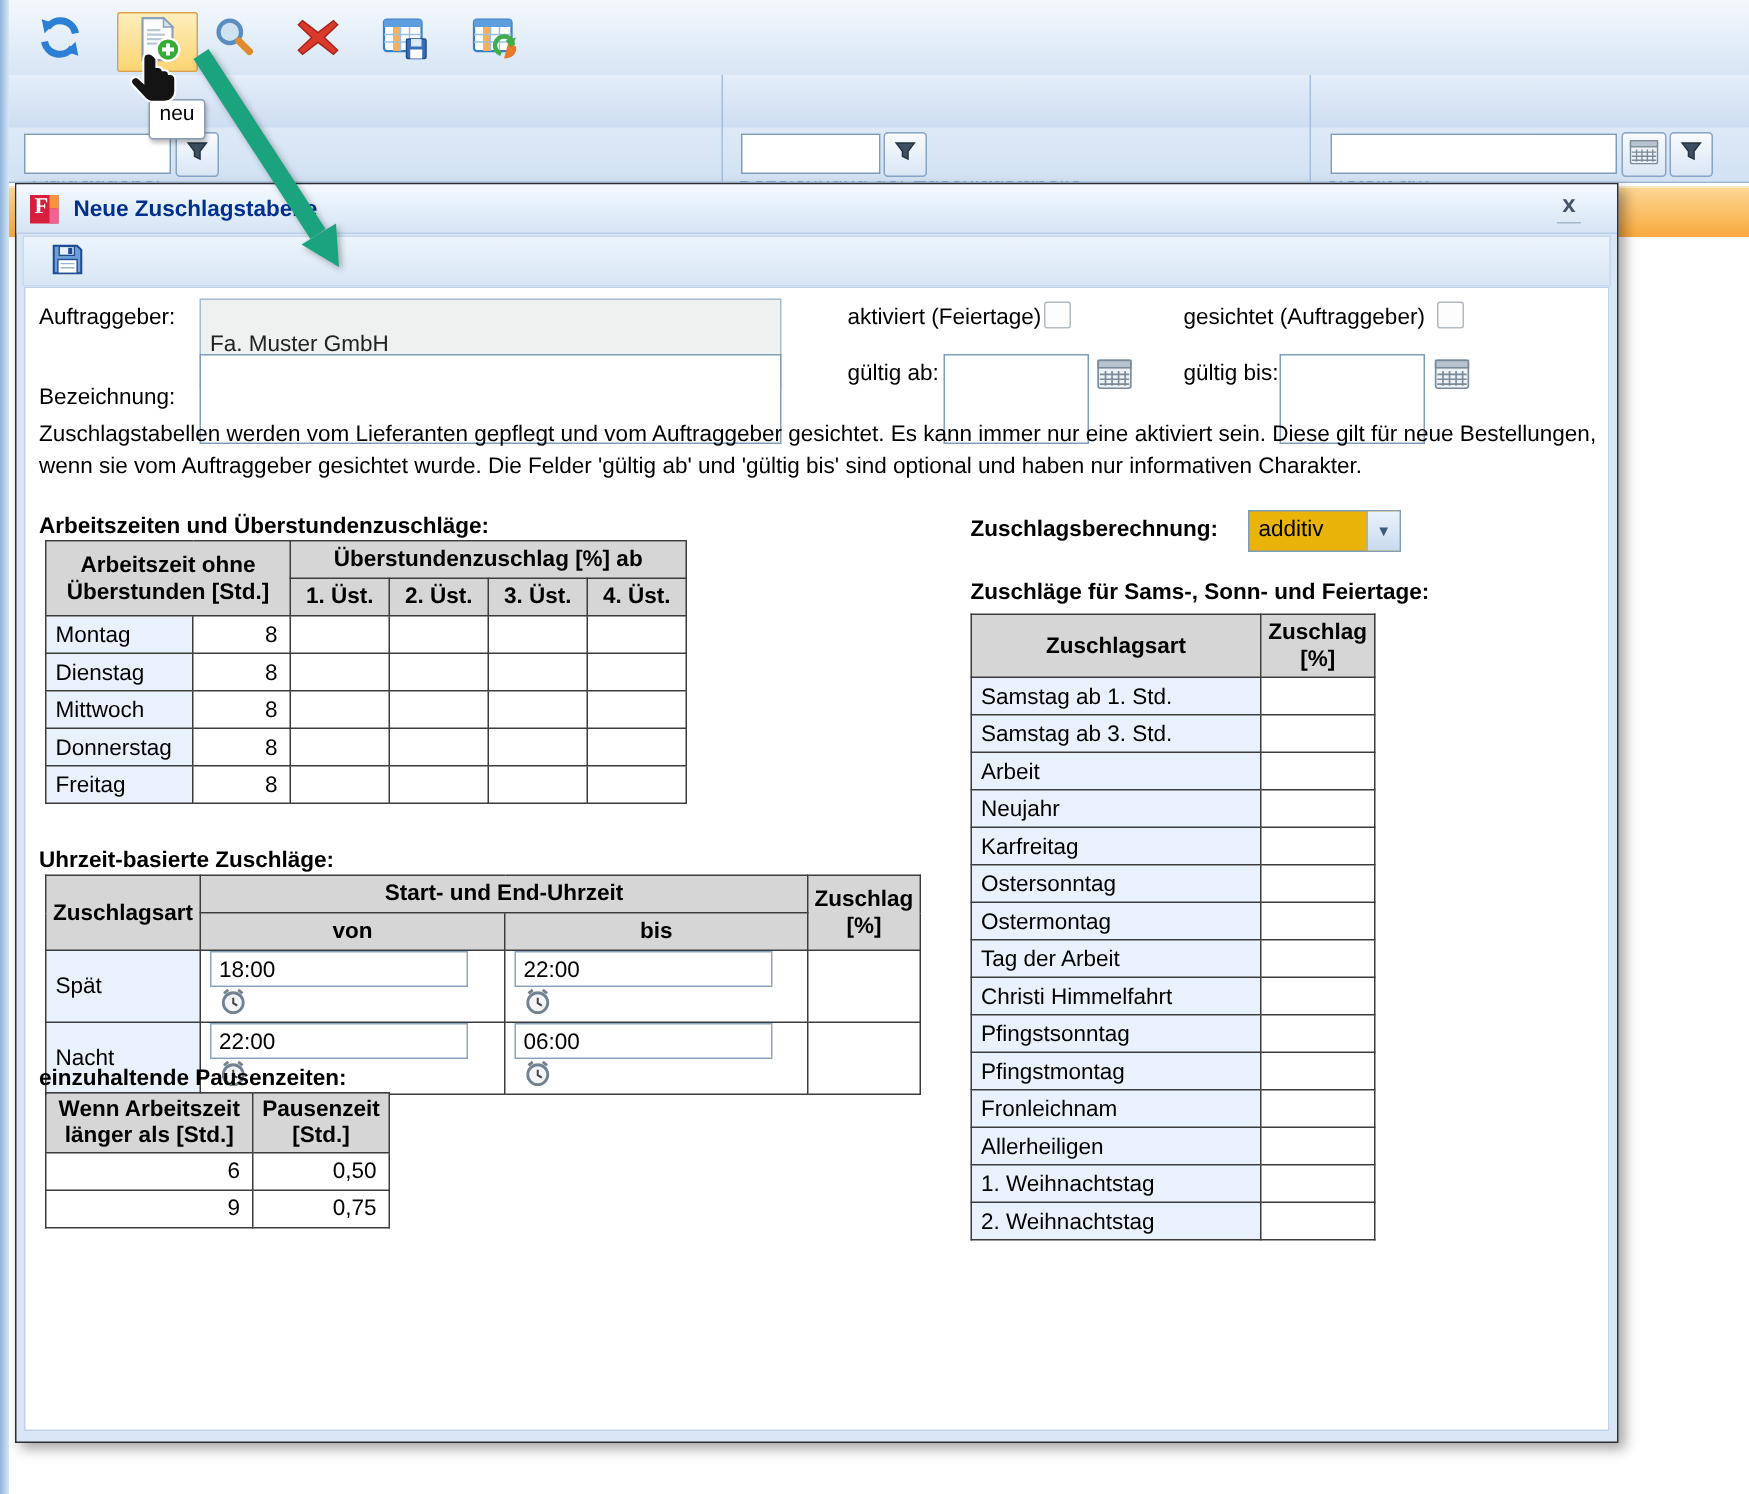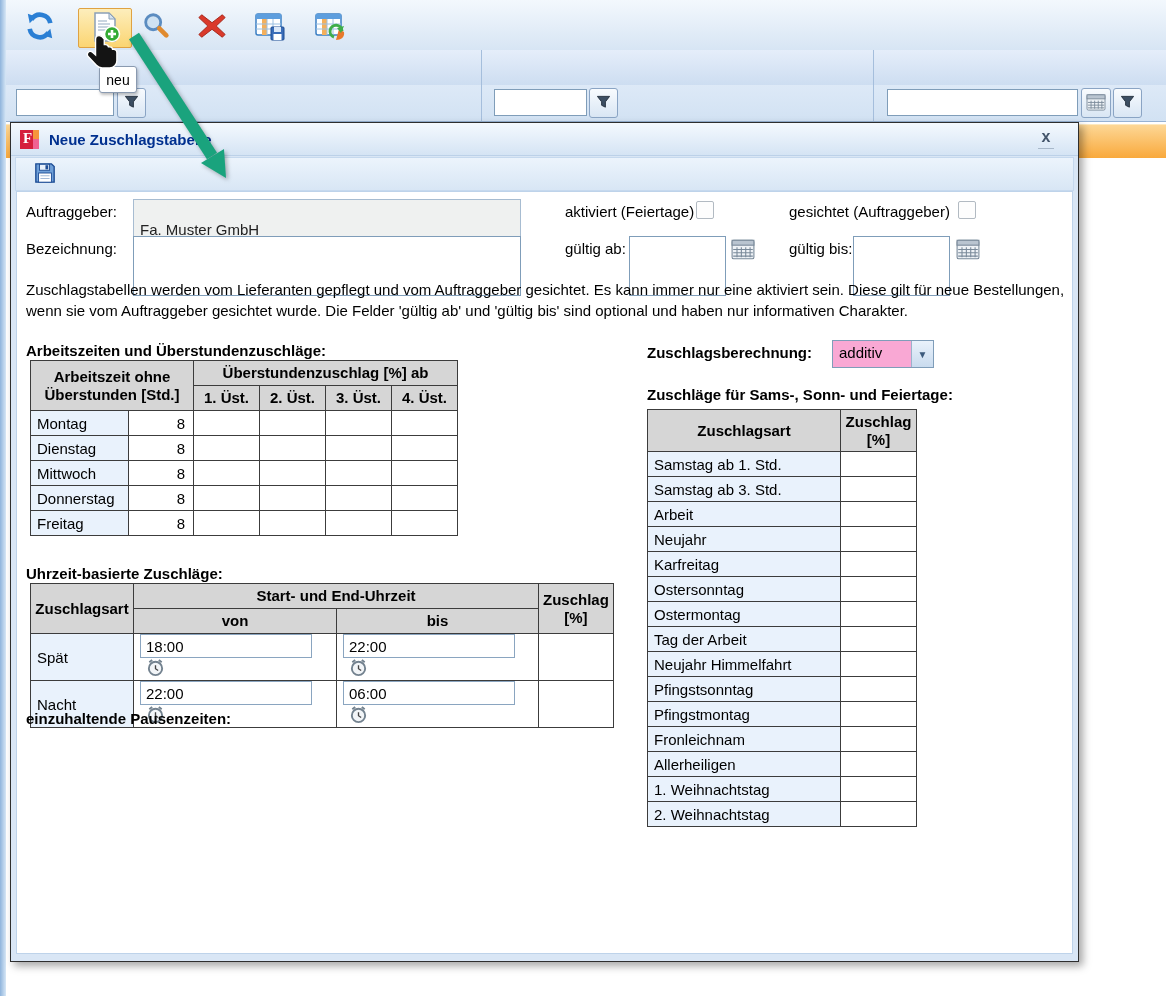--- a/index.html
+++ b/index.html
@@ -58,28 +58,28 @@
   .sec-h{position:absolute;font-weight:bold;font-size:15px;white-space:nowrap;}
   table{border-collapse:collapse;font-size:15px;padding-left:24px;}
   td,th{border:1px solid #3c3c3c;padding:0 6px;height:25px;box-sizing:border-box;}
   th{background:#d6d6d6;font-weight:bold;text-align:center;line-height:1.15;padding:2px 4px;}
   td.name{background:#e9f2fc;text-align:left;}
   td.num{text-align:right;padding-right:8px;background:#fff;}
   td.empty{background:#fff;}
   .cell-input{border:1px solid #8aa5c0;height:22px;width:160px;font:15px "Liberation Sans",sans-serif;padding:0 5px;vertical-align:middle;}
   .clock{display:inline-block;vertical-align:middle;margin-left:6px;}
 
-  .dd{position:absolute;height:26px;display:flex;border:1px solid #7f9db9;background:#f9a8d4;}
+  .dd{position:absolute;height:26px;display:flex;border:1px solid #7f9db9;background:#eab308;}
   .dd-val{width:72px;padding:3px 0 0 6px;font-size:15px;}
   .dd-btn{width:21px;border-left:1px solid #9ab2cc;background:linear-gradient(#eaf2fb,#c9dbee);
       display:flex;align-items:center;justify-content:center;color:#3c5a7c;font-size:10px;cursor:pointer;}
 
   
   .tooltip{left:99px;top:66px;width:36px;height:25px;background:#fff;border:1px solid #8a9ab0;
-      border-radius:3px;box-shadow:1px 2px 3px rgba(0,0,0,.25);display:flex;align-items:center;justify-content:center;
+      border-radius:3px;box-shadow:1px 2px 3px rgba(0,0,0,.25);display:flex;justify-content:center;
       font-size:14px;z-index:60;}
   .z50{z-index:50;}
   .z60{z-index:60;}
 </style>
 </head>
 <body>
 
 <div class="abs left-strip"></div>
 
 <div class="abs main-toolbar">
@@ -218,21 +218,21 @@
 
   <div class="abs dlg-body">
 
     <span class="lbl" style="left:9px;top:11px">Auftraggeber:</span>
     <input class="txt-input ro-input" style="left: 116px; top: 7px; width: 374px;" readonly="" value="Fa. Muster GmbH">
     <span class="lbl" style="left:548px;top:11px">aktiviert (Feiertage)</span>
     <span class="chk" style="left:679px;top:9px"></span>
     <span class="lbl" style="left:772px;top:11px">gesichtet (Auftraggeber)</span>
     <span class="chk" style="left:941px;top:9px"></span>
 
-    <span class="lbl" style="left:9px;top:48px">Bezeichnung:</span>
+    <span class="lbl" style="left:9px;top:64px">Bezeichnung:</span>
     <input class="txt-input" style="left: 116px; top: 44px; width: 374px;">
     <span class="lbl" style="left:548px;top:48px">gültig ab:</span>
     <input class="txt-input" style="left: 612px; top: 44px; width: 83px;">
     <span class="cal-ico" style="left:714px;top:46px">
       <svg width="24" height="22" viewBox="0 0 22 20">
           <rect x="1" y="2" width="20" height="17" rx="1.5" fill="#eef2f6" stroke="#7a8a9a"></rect>
           <rect x="1" y="2" width="20" height="4.5" fill="#b9c4d0" stroke="#7a8a9a"></rect>
           <path d="M5.5 8.5v9M9.5 8.5v9M13.5 8.5v9M17.5 8.5v9M2 10.5h18M2 13.5h18M2 16.5h18" stroke="#7a8a9a" stroke-width="1"></path>
         </svg>
     </span>
@@ -349,20 +349,36 @@
                   <circle cx="10" cy="11" r="7" fill="#f2f5f8" stroke="#73828f" stroke-width="2"></circle>
                   <path d="M10 7.5v3.8l2.8 1.8" stroke="#444" fill="none" stroke-width="1.4"></path>
                 </svg></span>
         </td>
         <td class="empty"></td>
       </tr>
     </tbody>
       </table>
 
     <span class="sec-h" style="left:9px;top:518px">einzuhaltende Pausenzeiten:</span>
+    <table class="abs" style="left:13px;top:536px">
+      <tbody>
+          <tr>
+        <th style="width:138px">Wenn Arbeitszeit länger als [Std.]</th>
+        <th style="width:91px">Pausenzeit [Std.]</th>
+      </tr>
+      <tr>
+        <td class="num">6</td>
+        <td class="num">0,50</td>
+      </tr>
+      <tr>
+        <td class="num">9</td>
+        <td class="num">0,75</td>
+      </tr>
+    </tbody>
+      </table>
 
     <span class="sec-h" style="left:630px;top:152px">Zuschlagsberechnung:</span>
     <div class="dd" style="left:815px;top:148px">
       <span class="dd-val">additiv</span>
       <span class="dd-btn">▼</span>
     </div>
 
     <span class="sec-h" style="left:630px;top:194px">Zuschläge für Sams-, Sonn- und Feiertage:</span>
     <table class="abs" style="left:630px;top:217px">
       <tbody>
@@ -396,21 +412,21 @@
           </tr>
       <tr>
             <td class="name">Ostermontag</td>
             <td class="empty"></td>
           </tr>
       <tr>
             <td class="name">Tag der Arbeit</td>
             <td class="empty"></td>
           </tr>
       <tr>
-            <td class="name">Neujahr Himmelfahrt</td>
+            <td class="name">Christi Himmelfahrt</td>
             <td class="empty"></td>
           </tr>
       <tr>
             <td class="name">Pfingstsonntag</td>
             <td class="empty"></td>
           </tr>
       <tr>
             <td class="name">Pfingstmontag</td>
             <td class="empty"></td>
           </tr>

